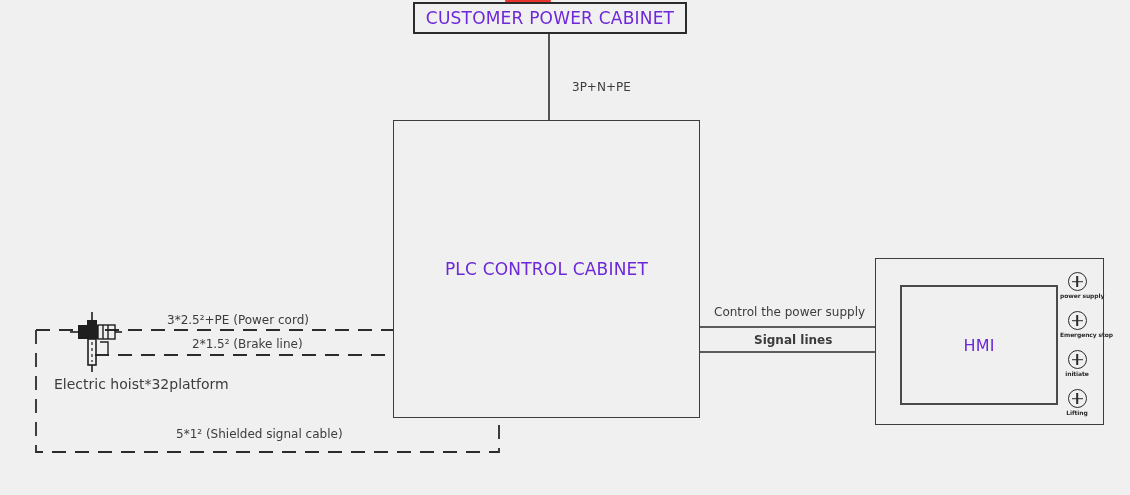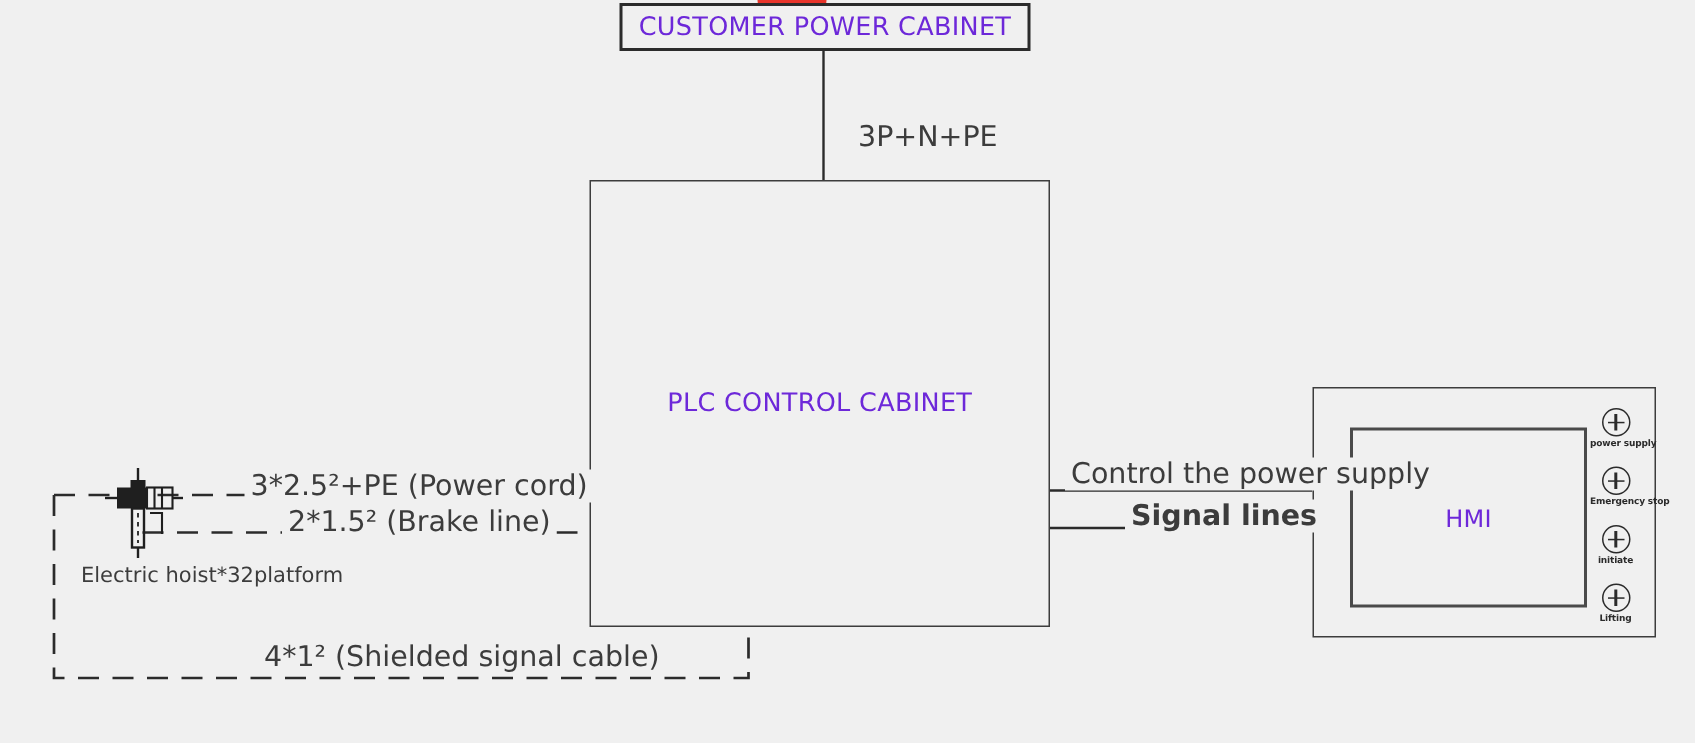--- a/index.html
+++ b/index.html
@@ -140,21 +140,21 @@
     position: absolute;
     left: 70px;
     top: 312px;
     width: 52px;
     height: 62px;
   }
 
   
   .wire-label {
     position: absolute;
-    font-size: 19px;
+    font-size: 12px;
     color: #3c3c3c;
     white-space: nowrap;
     background: #f0f0f0;
     padding: 0 4px;
   }
   #label-3pnpe      { left: 568px; top: 80px; }
   #label-power-cord { left: 163px; top: 313px; }
   #label-brake-line { left: 188px; top: 337px; }
   #label-hoist      { left: 50px;  top: 376px; font-size: 14px; }
   #label-shielded   { left: 172px; top: 427px; }
@@ -230,15 +230,15 @@
   <line x1="22" y1="30" x2="22" y2="50" stroke="#1f1f1f" stroke-width="1.2" stroke-dasharray="3 3"></line>
   <line x1="22" y1="53" x2="22" y2="60" stroke="#1f1f1f" stroke-width="1.6"></line>
 
   <polyline points="30,30 38,30 38,44" fill="none" stroke="#1f1f1f" stroke-width="1.4"></polyline>
 </svg>
 
 <div class="wire-label" id="label-3pnpe">3P+N+PE</div>
 <div class="wire-label" id="label-power-cord">3*2.5²+PE (Power cord)</div>
 <div class="wire-label" id="label-brake-line">2*1.5² (Brake line)</div>
 <div class="wire-label" id="label-hoist">Electric hoist*32platform</div>
-<div class="wire-label" id="label-shielded">4*1² (Shielded signal cable)</div>
+<div class="wire-label" id="label-shielded">5*1² (Shielded signal cable)</div>
 <div class="wire-label" id="label-control-ps">Control the power supply</div>
 <div class="wire-label" id="label-signal">Signal lines</div>
 
 </body></html>

